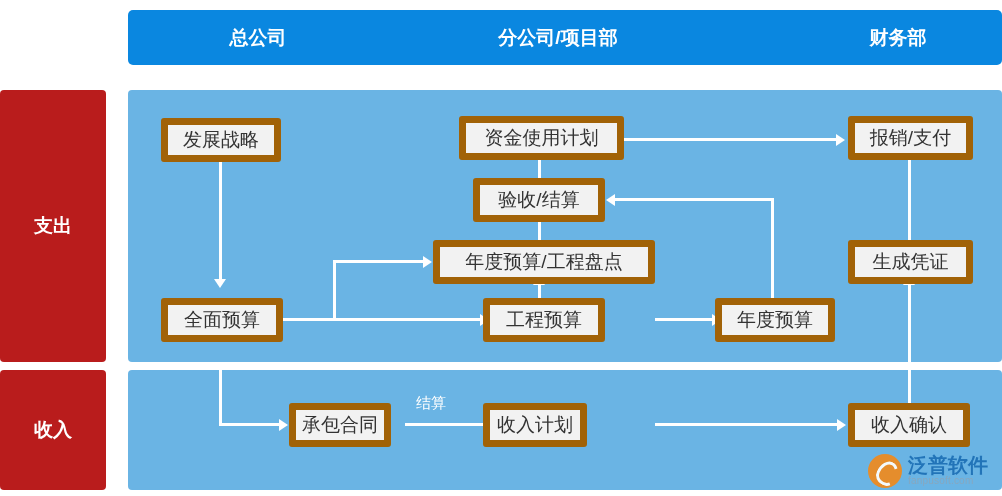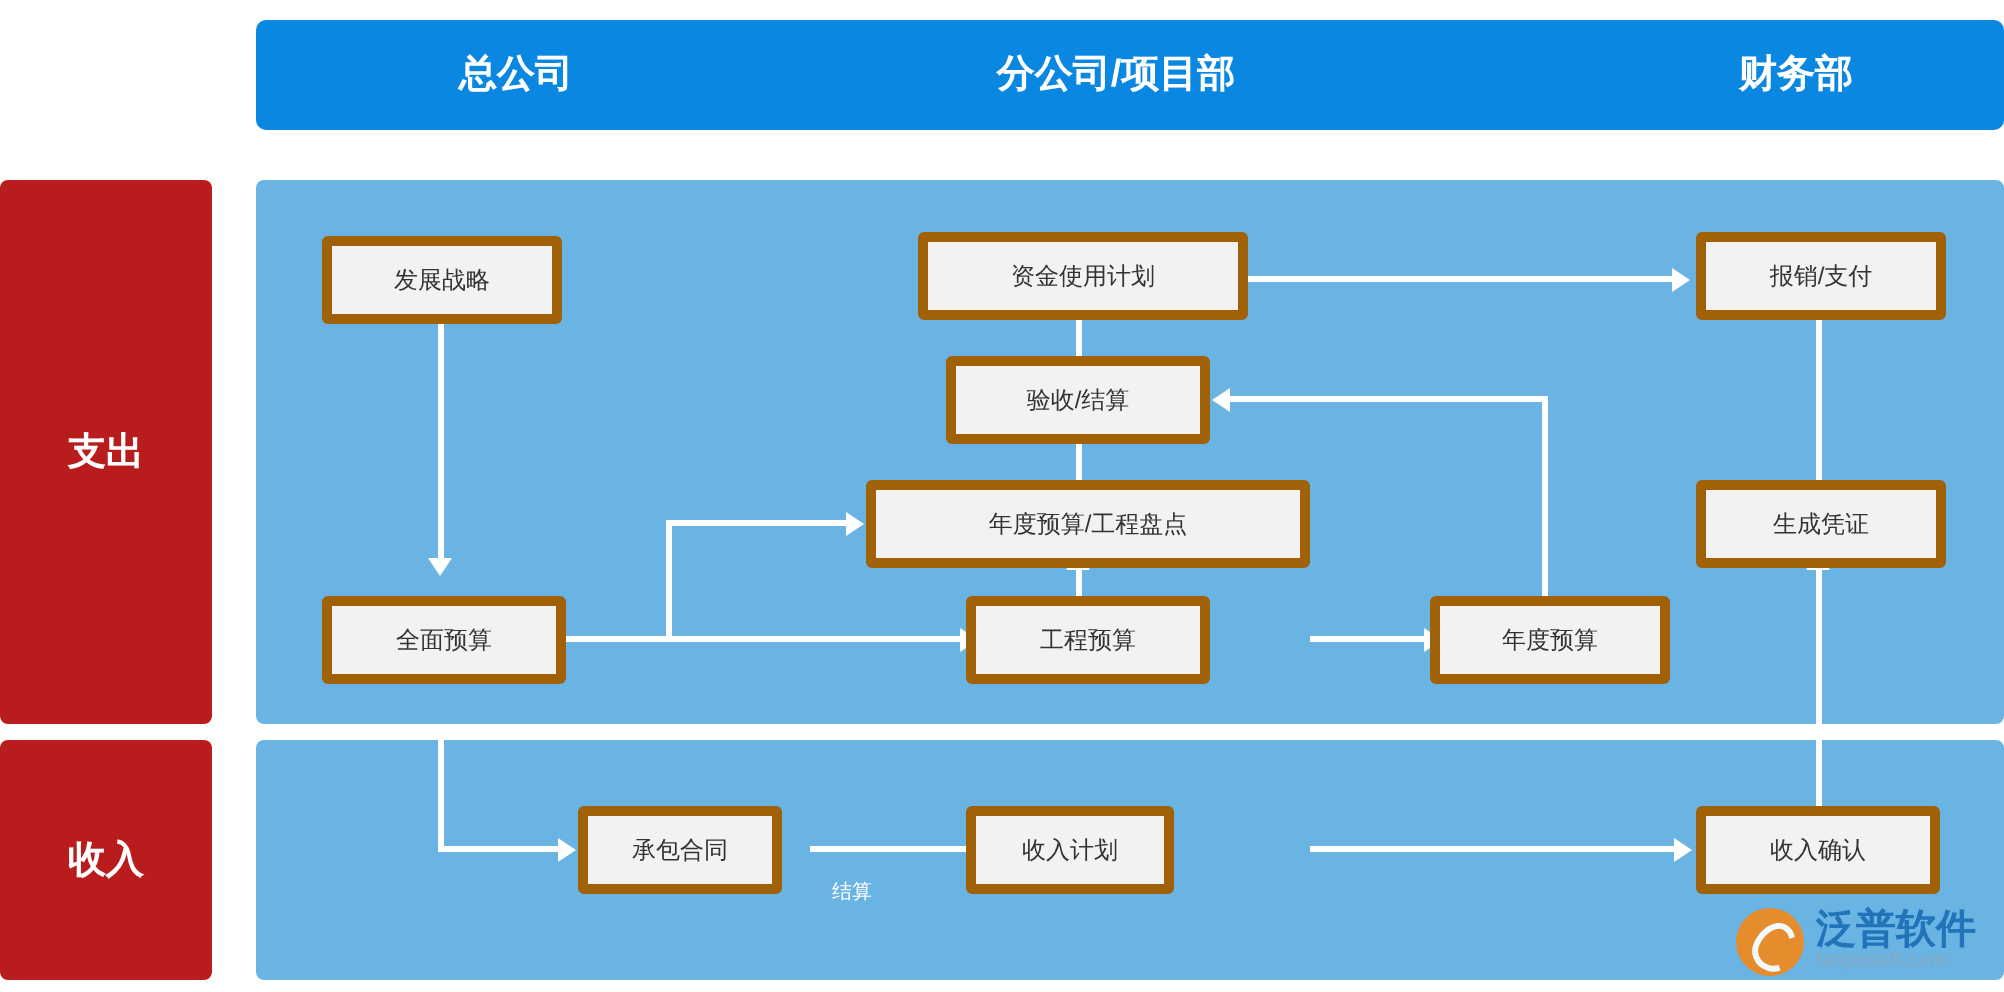--- a/index.html
+++ b/index.html
@@ -66,24 +66,24 @@
     background: #6ab4e4;
     border-radius: 4px;
   }
   .panel-expense { top: 90px;  height: 272px; }
   .panel-income  { top: 370px; height: 120px; }
 
   
   .node {
     position: absolute;
     background: #f2f2f2;
-    border: 5px solid #a16207;
+    border: 7px solid #a16207;
     border-radius: 3px;
     color: #333333;
-    font-size: 12px;
+    font-size: 19px;
     display: flex;
     align-items: center;
     justify-content: center;
     white-space: nowrap;
     box-sizing: border-box;
   }
 
   
   .conn {
     position: absolute;
@@ -95,23 +95,22 @@
     height: 0;
   }
   .arrow-r { border-top: 6px solid transparent; border-bottom: 6px solid transparent; border-left: 9px solid #ffffff; }
   .arrow-l { border-top: 6px solid transparent; border-bottom: 6px solid transparent; border-right: 9px solid #ffffff; }
   .arrow-d { border-left: 6px solid transparent; border-right: 6px solid transparent; border-top: 9px solid #ffffff; }
   .arrow-u { border-left: 6px solid transparent; border-right: 6px solid transparent; border-bottom: 9px solid #ffffff; }
 
   .edge-label {
     position: absolute;
     color: #ffffff;
-    font-size: 10px;
+    font-size: 15px;
     white-space: nowrap;
-    margin-top: 45px;
   }
 
   
   .watermark {
     position: absolute;
     right: 14px;
     bottom: 8px;
     display: flex;
     align-items: center;
     gap: 6px;

